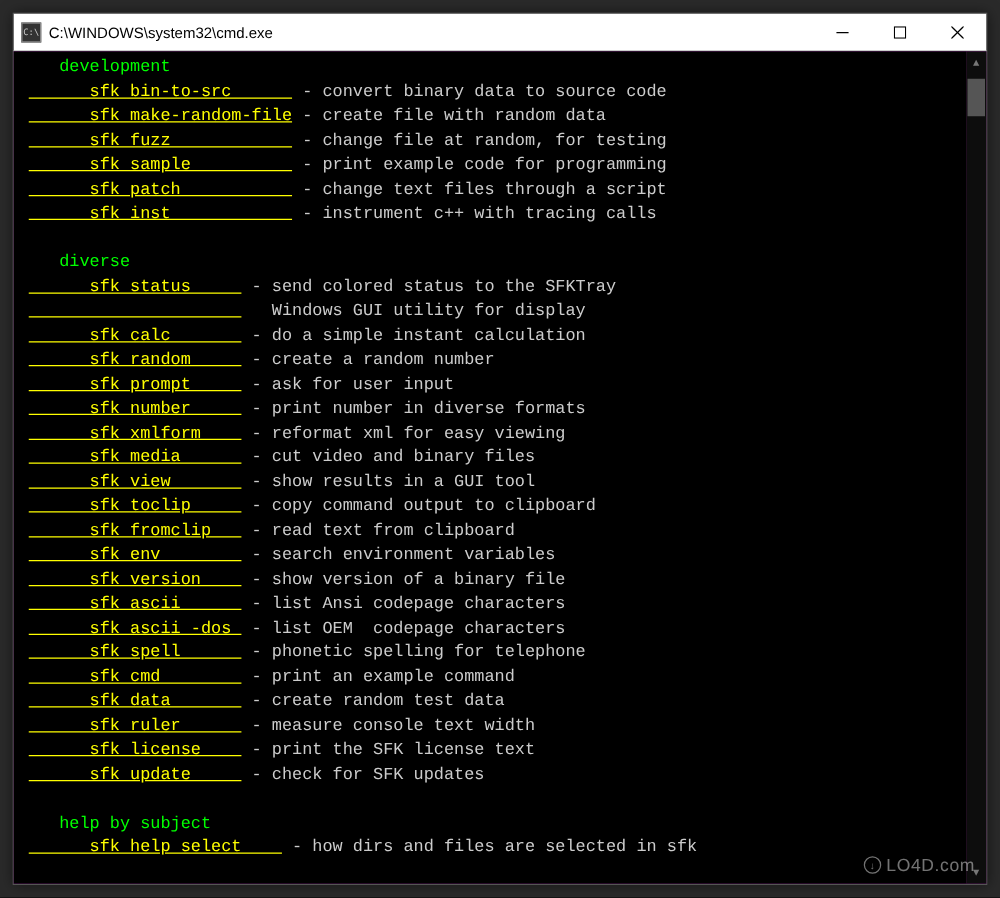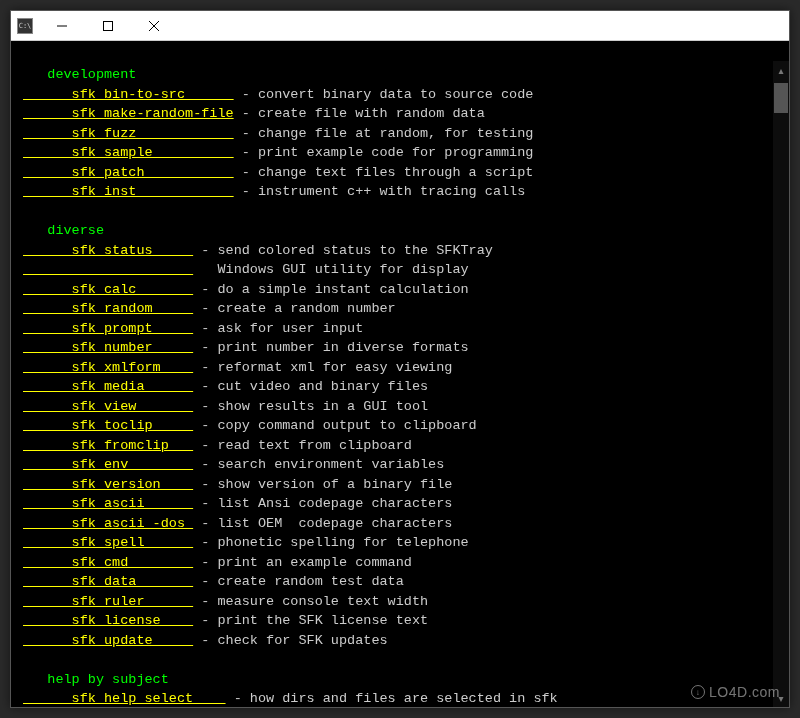--- a/index.html
+++ b/index.html
@@ -63,21 +63,20 @@
       align-items: center;
       justify-content: center;
       font-size: 12px;
       color: #000;
     }
     .terminal-wrap {
       flex: 1;
       display: flex;
       background: #701a75;
       overflow: hidden;
-      margin-top: 20px;
     }
     .terminal {
       flex: 1;
       background: #000;
       padding: 4px 2px 4px 12px;
       font-family: Consolas, "Courier New", monospace;
       font-size: 13.5px;
       line-height: 19.5px;
       white-space: pre;
       color: #ccc;
@@ -134,20 +133,21 @@
       font-size: 8px;
     }
     .line { display: block; }
   </style>
 </head>
 <body>
 
 <div class="window">
   <div class="titlebar">
     <div class="titlebar-icon">C:\</div>
+    <div class="titlebar-title">C:\WINDOWS\system32\cmd.exe</div>
     <div class="titlebar-buttons">
       <div class="titlebar-btn">
         <svg width="10" height="10" viewBox="0 0 10 10">
             <line x1="0" y1="5" x2="10" y2="5" stroke="#000" stroke-width="1"></line>
           </svg>
       </div>
       <div class="titlebar-btn">
         <svg width="10" height="10" viewBox="0 0 10 10">
             <rect x="0.5" y="0.5" width="9" height="9" fill="none" stroke="#000" stroke-width="1"></rect>
           </svg>

